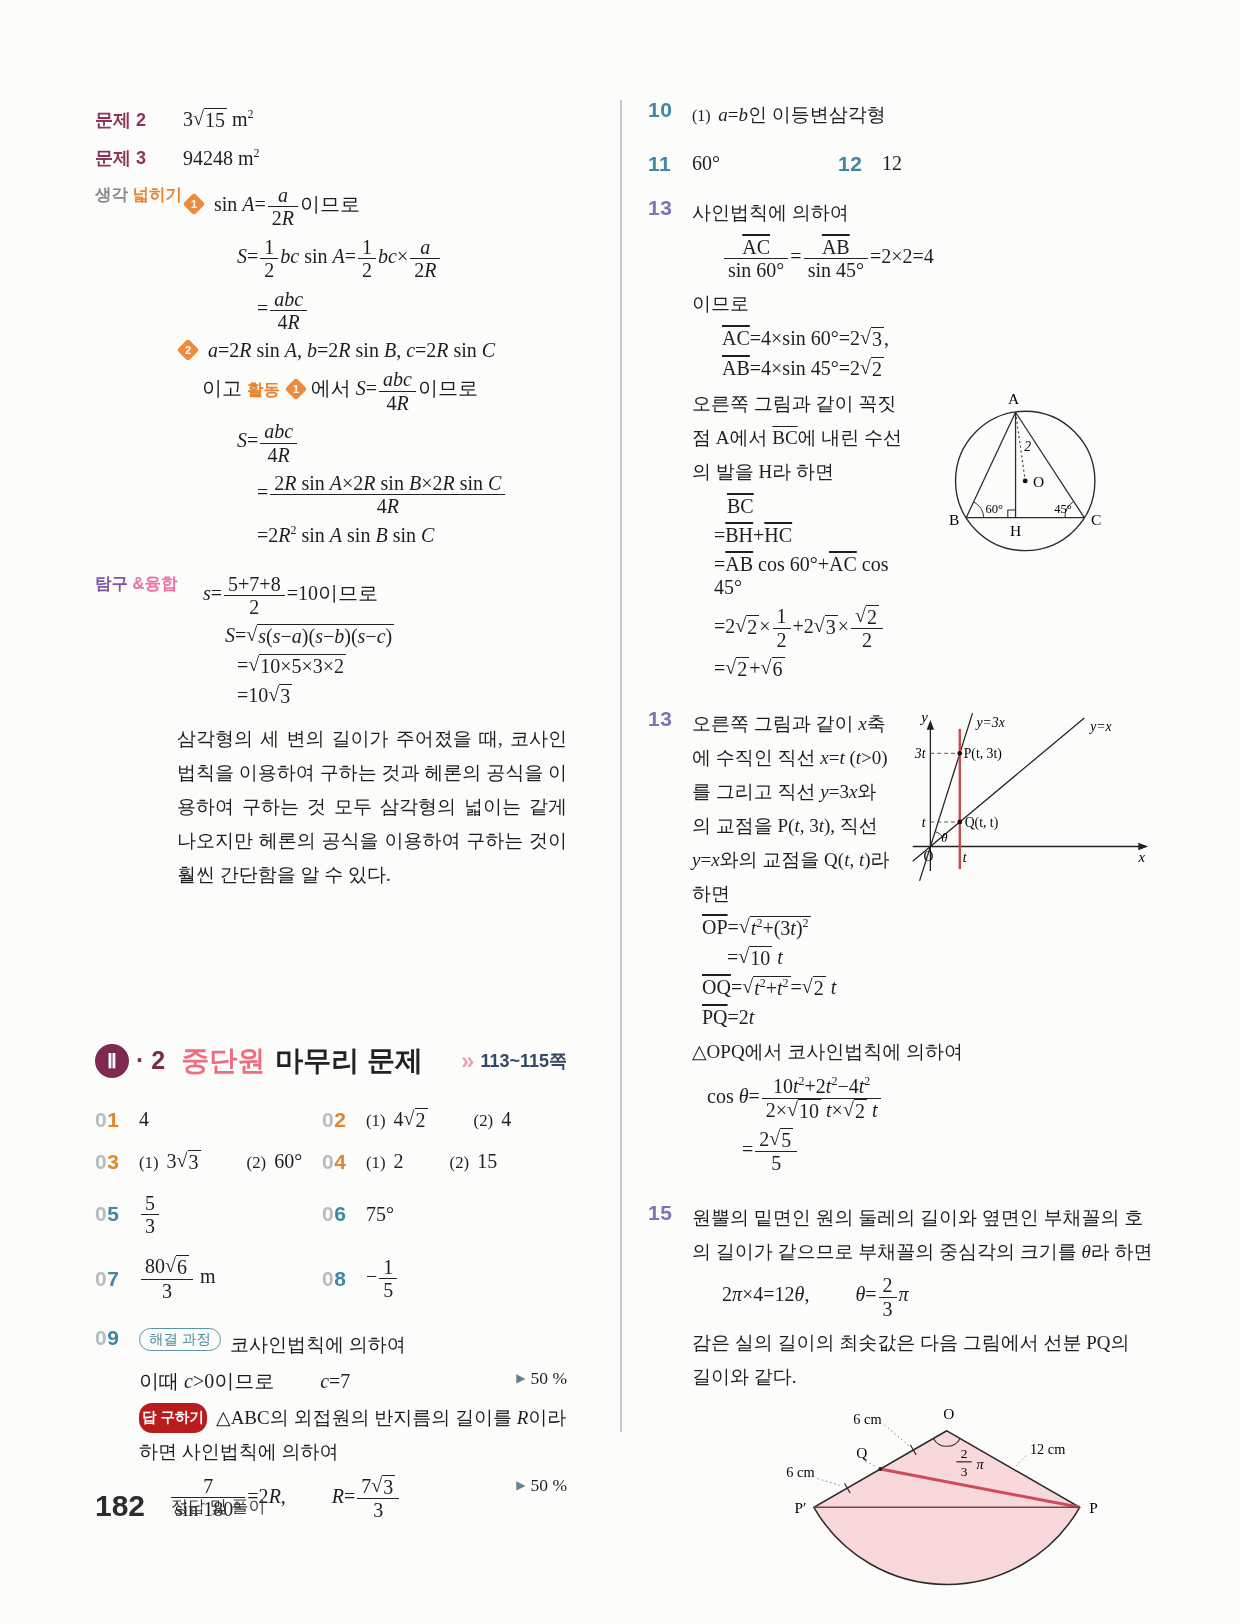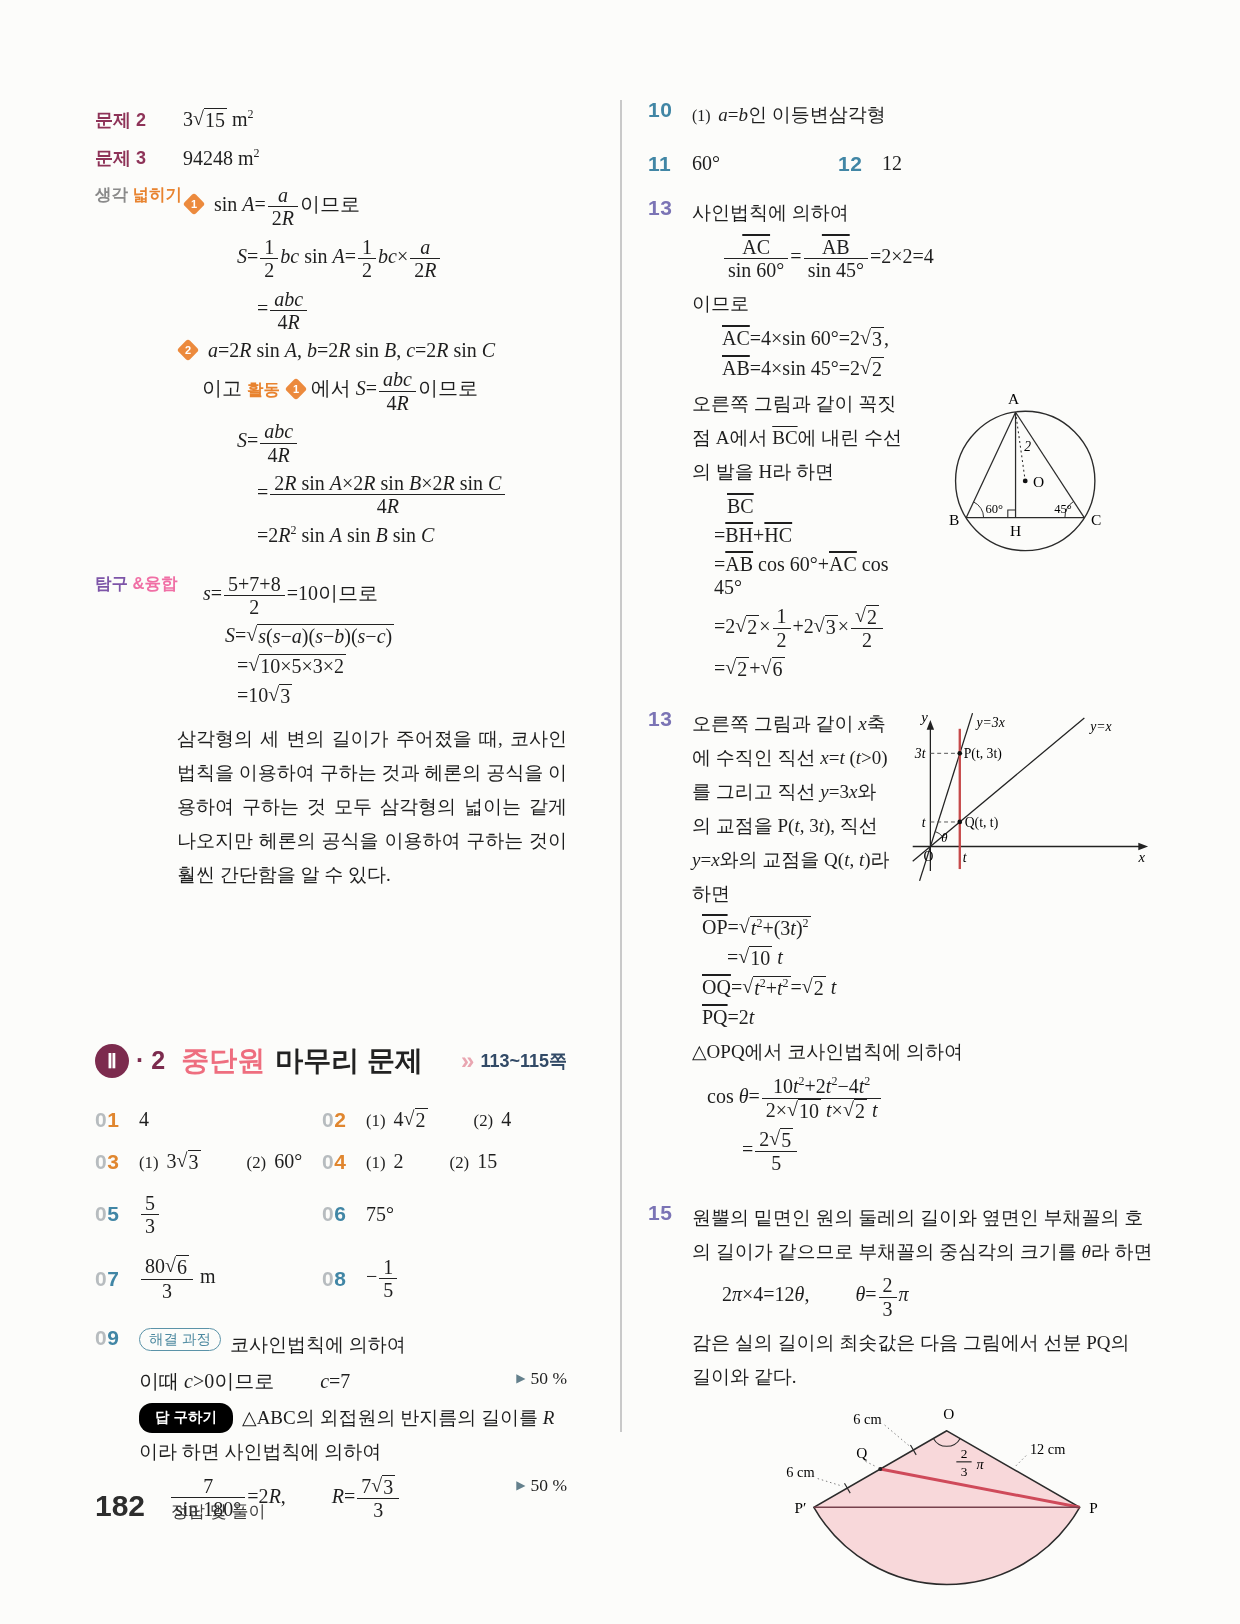--- a/index.html
+++ b/index.html
@@ -63,32 +63,32 @@
   .acc-orange{color:#e0862f}.acc-teal{color:#4186a5}.acc-purple{color:#7b74b5}
   .ansgrid{display:grid;grid-template-columns:227px 1fr;row-gap:18px;margin-top:28px;}
   .anscell{display:flex;align-items:center;}
   .item{display:flex;margin-bottom:20px;}
   .ibody{flex:1;min-width:0;}
   .item-row{display:flex;}
   .item-row .item:first-child{width:190px;flex:none;}
 
   .pillo{display:inline-block;border:1.5px solid #5b93a8;color:#4d89a0;border-radius:13px;padding:1px 9px;
          font-size:14.5px;font-family:"Liberation Sans",sans-serif;font-weight:normal;margin-right:9px;vertical-align:2px;}
-  .pillf{display:inline-block;background:#000000;color:#fff;border-radius:13px;padding:2px 16px;
+  .pillf{display:inline-block;background:#b91c1c;color:#fff;border-radius:13px;padding:2px 3px;
          font-size:14.5px;font-family:"Liberation Sans",sans-serif;font-weight:bold;margin-right:9px;vertical-align:2px;}
   .pctline .pct{margin-left:auto;display:flex;align-items:center;font-size:17.5px;}
   .pct .tri{color:#64808c;font-size:12px;margin-right:5px;}
 
   .figwrap::after{content:"";display:block;clear:both;}
   .fig13{float:right;width:242px;margin:2px 0 4px 8px;}
   .fig14{float:right;width:255px;margin:2px 0 4px 6px;}
   .fig15{margin:10px 0 0 30px;}
   svg text{font-family:"Liberation Serif",serif;}
 
-  .footer{position:absolute;left:95px;top:1489px;display:flex;align-items:flex-end;}
+  .footer{position:absolute;left:95px;top:1489px;display:flex;align-items:center;}
   .pgnum{font-family:"Liberation Sans",sans-serif;font-weight:bold;font-size:30px;color:#2d2d2d;}
   .pglabel{font-family:"Liberation Sans",sans-serif;font-size:17px;color:#3a3a3a;margin-left:26px;}
 </style>
 </head>
 <body>
 
 <div class="page">
   <div class="divider"></div>
 
   <div class="col left">

